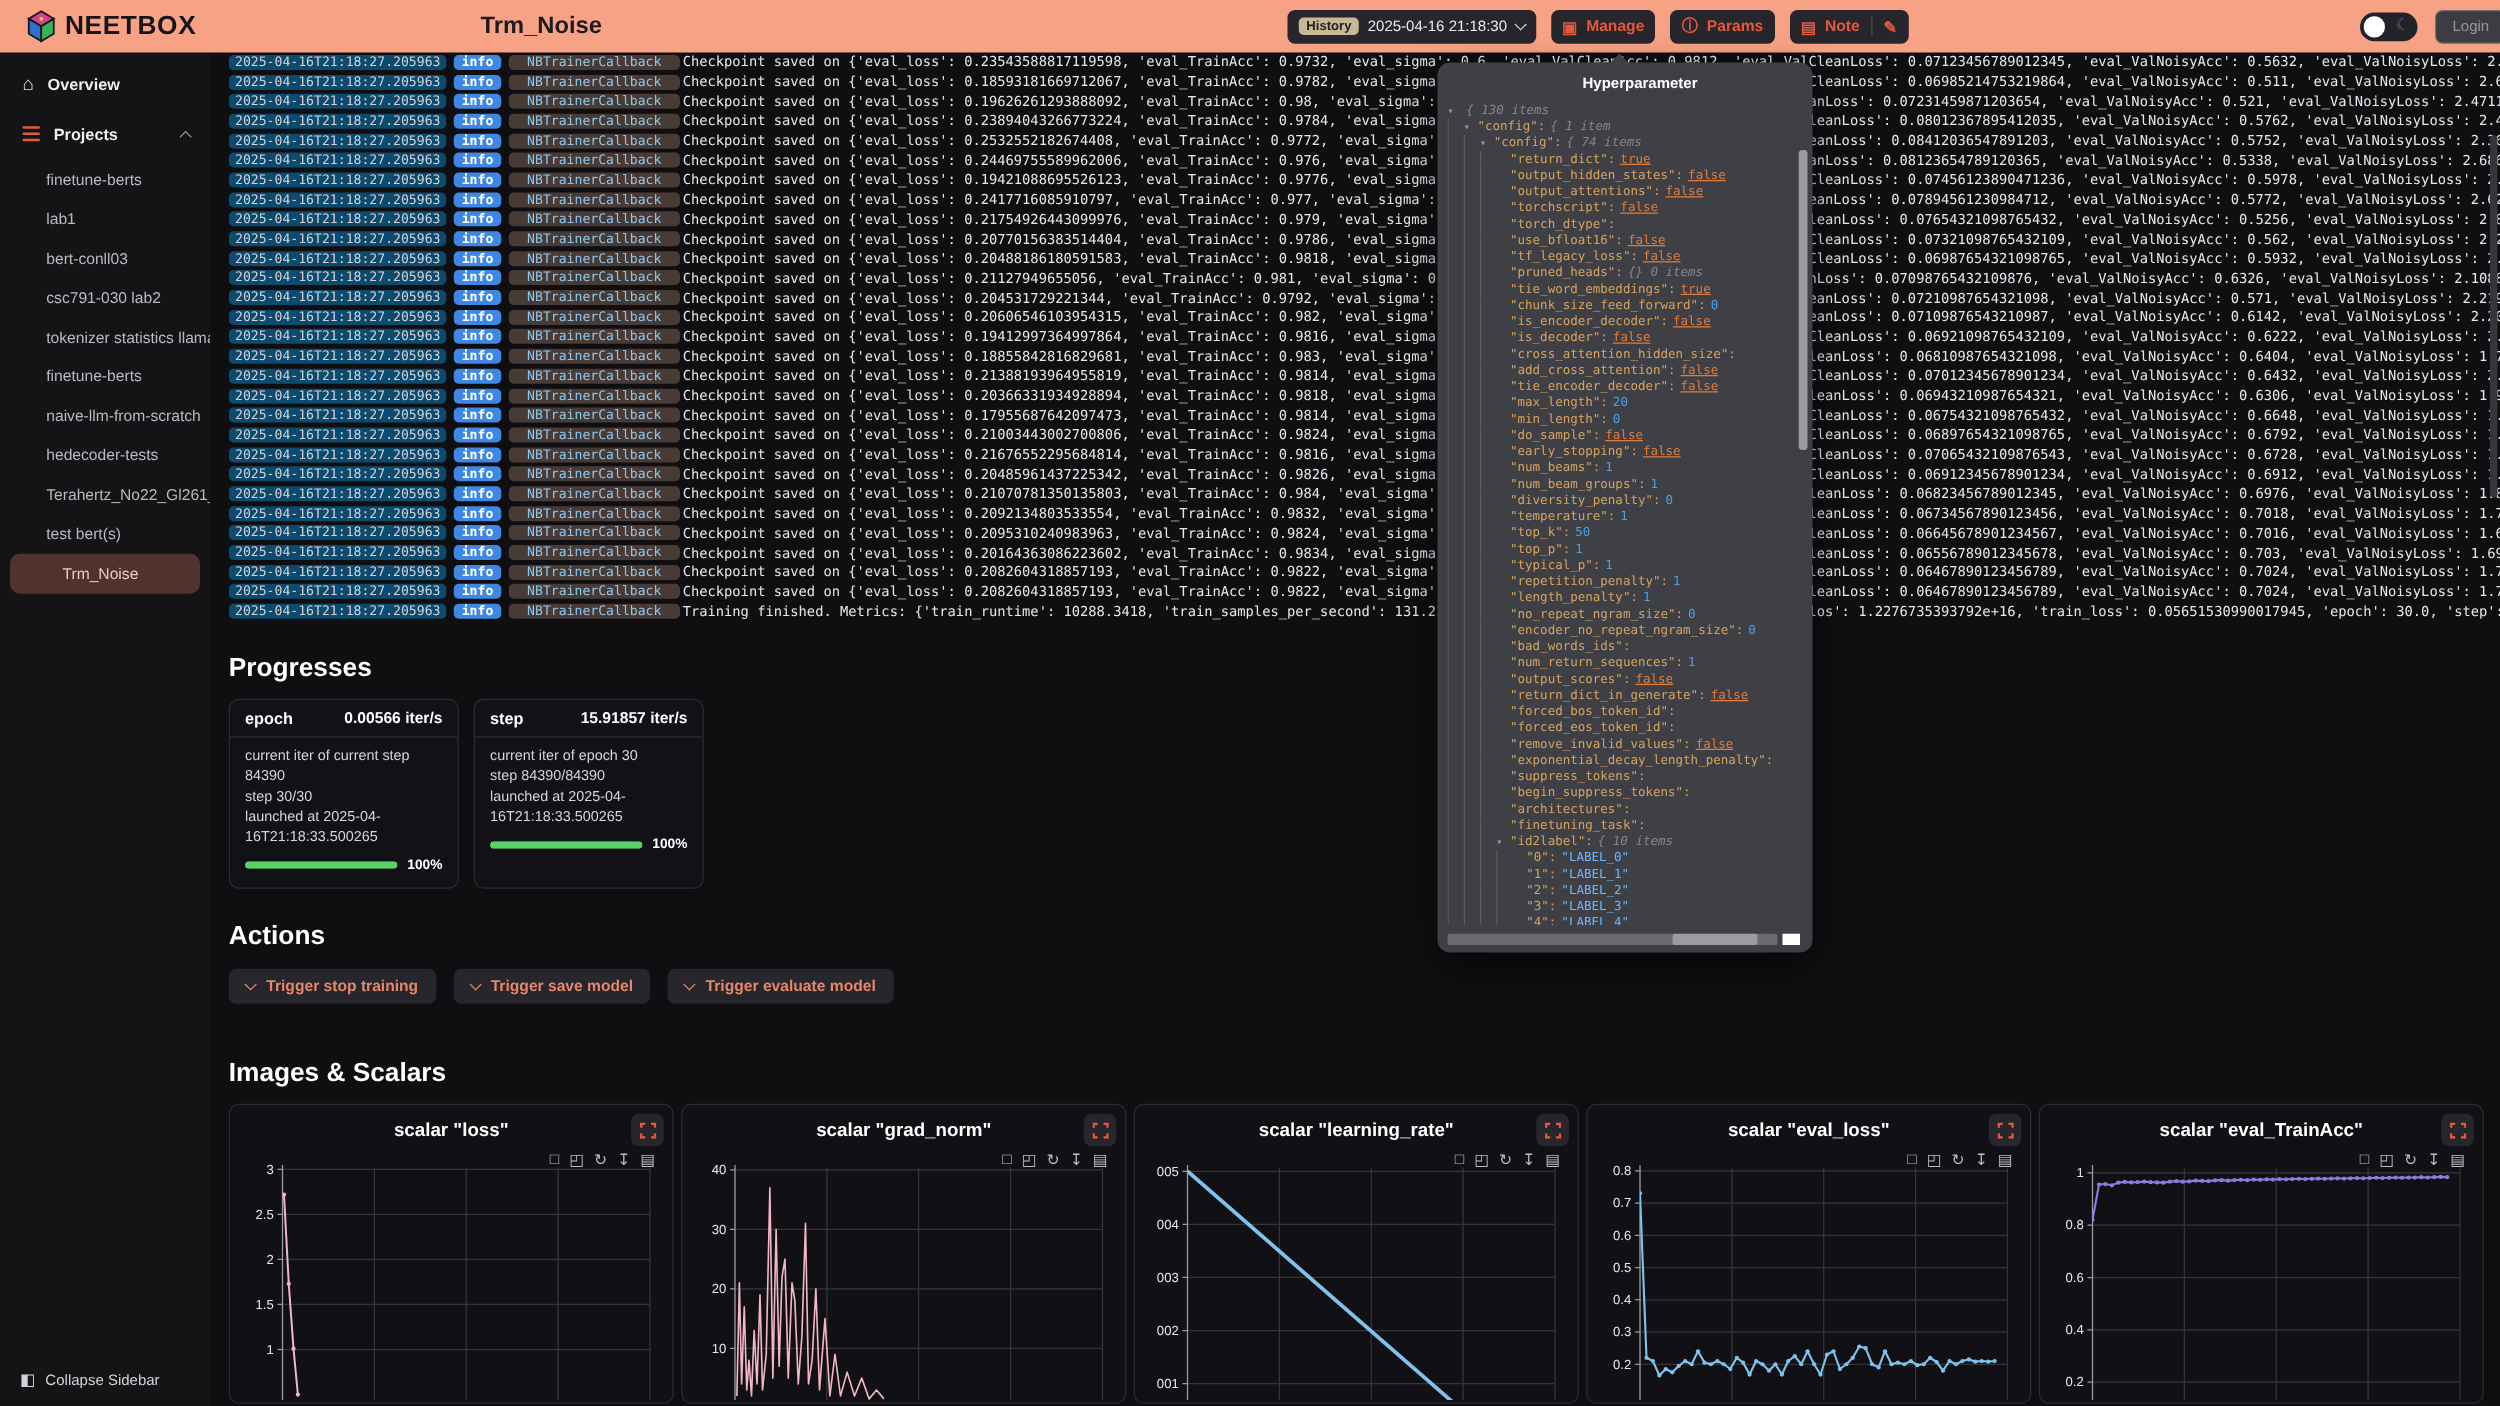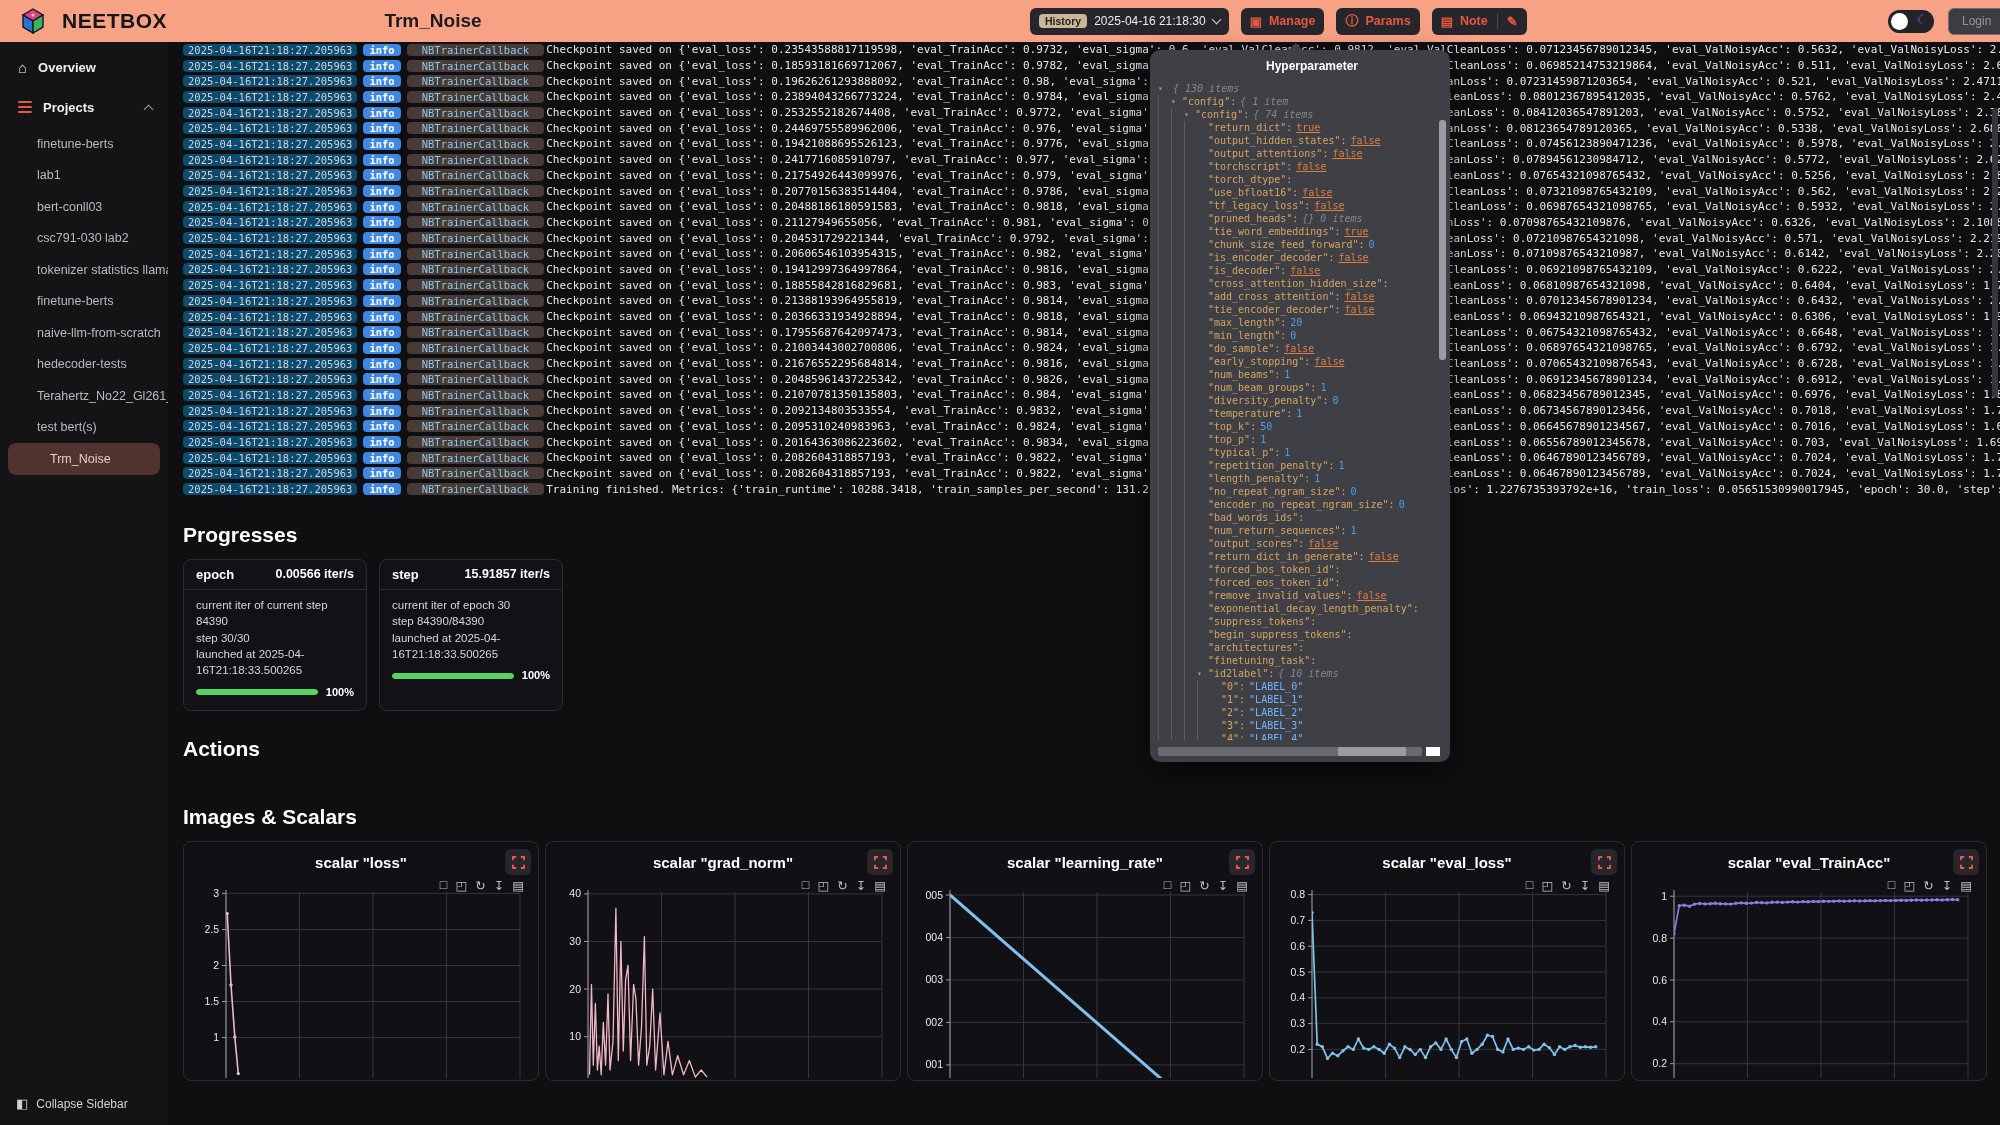--- a/index.html
+++ b/index.html
@@ -1,21 +1,21 @@
 <!DOCTYPE html>
 <html><head>
 <meta charset="utf-8">
 <style>
   * { margin:0; padding:0; box-sizing:border-box; }
   html,body { width:2000px; height:1125px; overflow:hidden; background:#0f0f12;
               font-family:"Liberation Sans", sans-serif; }
   
   .header { position:absolute; top:0; left:0; width:2000px; height:42px; background:#f8a285;
             display:flex; align-items:center; z-index:5; }
-  .logo { display:flex; align-items:center; gap:16px; margin-left:20px; }
+  .logo { display:flex; align-items:center; gap:6px; margin-left:20px; }
   .logo-text { font-size:21px; font-weight:900; color:#15151a; letter-spacing:.5px; }
   .app-title { position:absolute; left:358px; width:150px; text-align:center; font-size:19px;
                font-weight:800; color:#1c1c20; }
   .header-right { position:absolute; left:1030px; display:flex; align-items:center; gap:12px; }
   .chip, .hbtn { background:#26262c; border-radius:6px; height:27px; display:flex;
                  align-items:center; gap:7px; padding:0 9px; cursor:pointer; }
   .history-tag { background:#c9b896; color:#222; font-size:10.5px; font-weight:700;
                  border-radius:4px; padding:1px 6px; }
   .history-date { color:#ececf0; font-size:12px; }
   .chev { width:7px; height:7px; border-left:1.6px solid #cfcfd4; border-bottom:1.6px solid #cfcfd4;
@@ -405,20 +405,34 @@
             <div class="pbar">
               <div class="pfill"></div>
             </div>
             <span class="pct">100%</span>
           </div>
         </div>
       </div>
     </div>
 
   <h2 class="sec act-title">Actions</h2>
+  <div class="act-row" id="actrow">
+      <button class="abtn">
+        <span class="chev"></span>
+        <span>Trigger stop training</span>
+      </button>
+      <button class="abtn">
+        <span class="chev"></span>
+        <span>Trigger save model</span>
+      </button>
+      <button class="abtn">
+        <span class="chev"></span>
+        <span>Trigger evaluate model</span>
+      </button>
+    </div>
 
   <h2 class="sec scal-title">Images &amp; Scalars</h2>
   <div class="chart-row" id="chartrow">
       <div class="ccard">
         <div class="ctitle">scalar "loss"</div>
         <button class="expand">
           <svg width="13" height="13" viewBox="0 0 14 14">
             <path d="M1 4.5V1h3.5 M9.5 1H13v3.5 M13 9.5V13H9.5 M4.5 13H1V9.5" stroke="#e2593c" fill="none" stroke-width="2.2"></path>
           </svg>
         </button>

